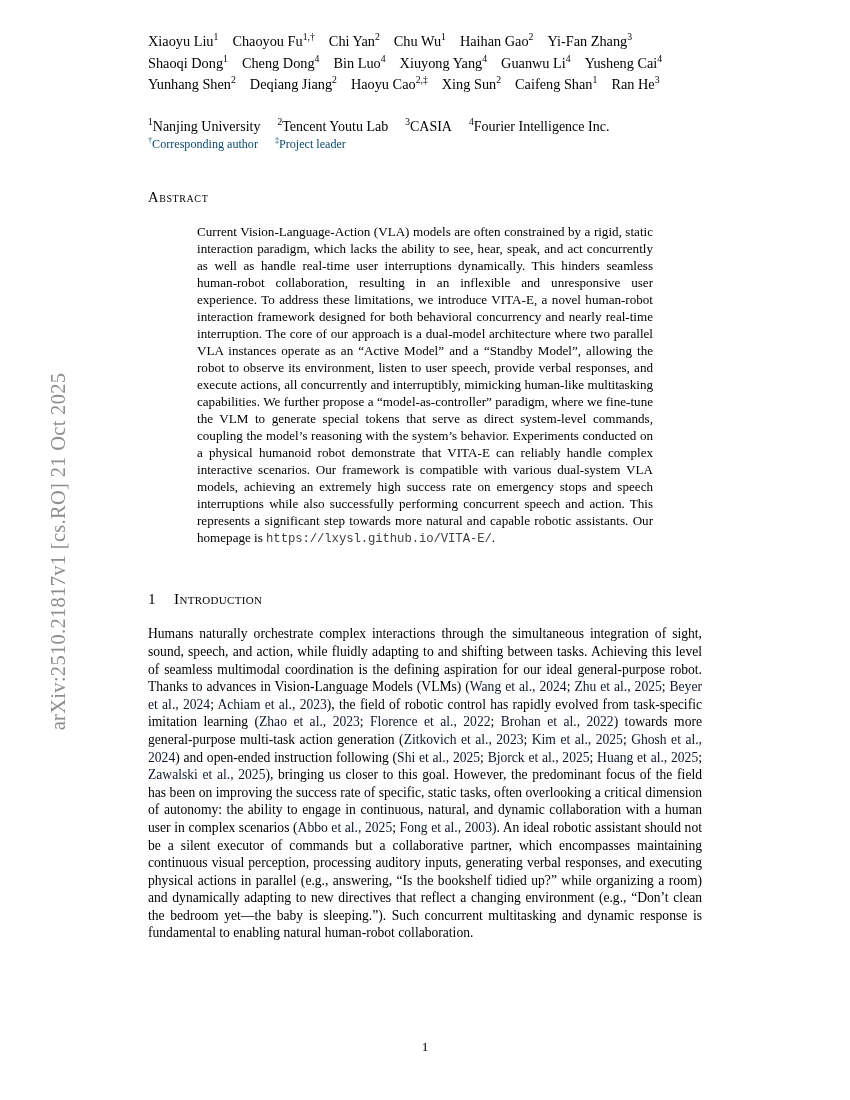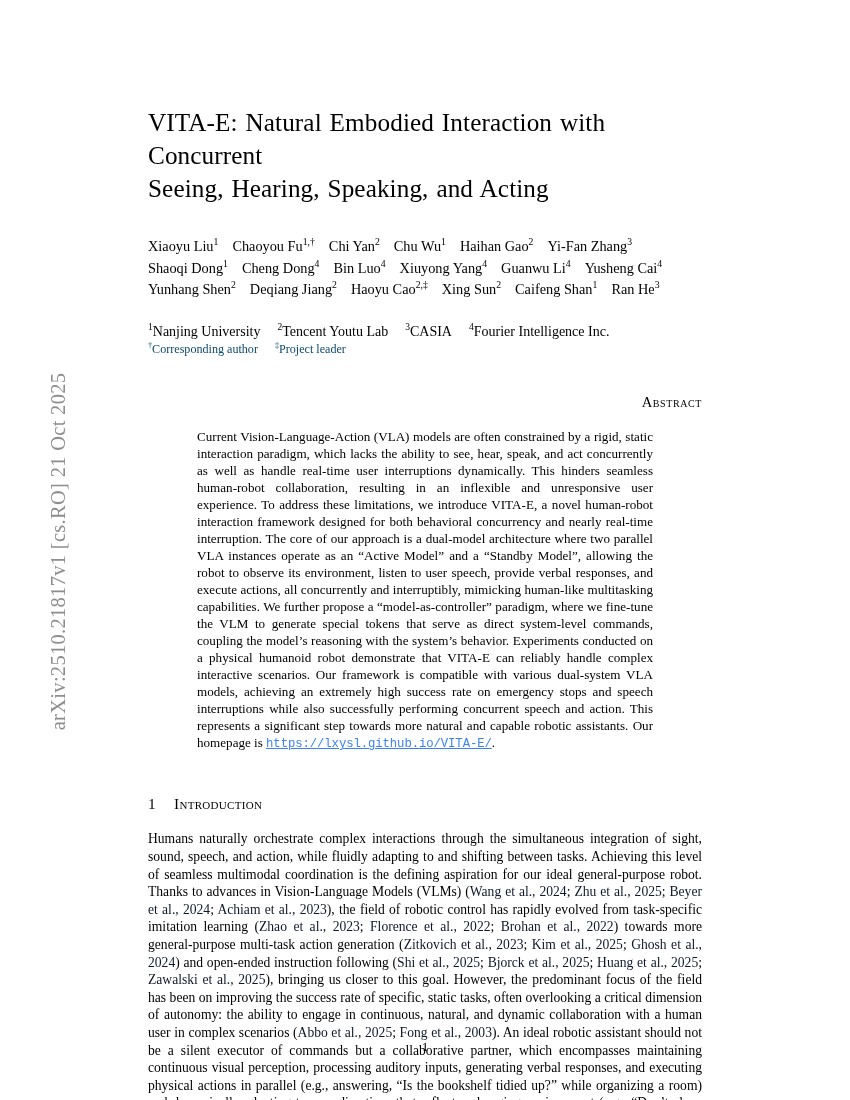--- a/index.html
+++ b/index.html
@@ -78,39 +78,38 @@
     margin-top: 1px;
     font-size: 12.1px;
     line-height: 16px;
     color: #0c4a6e;
   }
   #footnote-line .fn { margin-right: 17px; }
 
   
   #abstract-heading {
     margin-top: 37px;
-    text-align: right;
+    text-align: left;
     font-size: 14.6px;
     font-variant: small-caps;
     letter-spacing: 0.6px;
   }
   #abstract-body {
     margin: 17px 49px 0 49px;
     font-size: 13.1px;
     line-height: 17.05px;
     text-align: justify;
     text-justify: inter-word;
     hyphens: manual;
   }
   .url-mono {
     font-family: "Liberation Mono", "DejaVu Sans Mono", monospace;
     font-size: 12.3px;
-    color: #3b82f6;
+    color: #404040;
     letter-spacing: -0.1px;
-    text-decoration: underline;
   }
 
   
   #intro-heading {
     margin-top: 42px;
     font-size: 15.3px;
     letter-spacing: 0.3px;
   }
   #intro-heading .secnum { display: inline-block; width: 26px; }
   #intro-heading .sectitle { font-variant: small-caps; }
@@ -137,24 +136,20 @@
 </style>
 </head>
 <body>
 
 <div id="page">
 
   <div id="arxiv-stamp">arXiv:2510.21817v1  [cs.RO]  21 Oct 2025</div>
 
   <div id="content">
 
-    <h1 id="title">
-      <span class="ttl-line">VITA-E: Natural Embodied Interaction with Concurrent</span>
-      <span class="ttl-line">Seeing, Hearing, Speaking, and Acting</span>
-    </h1>
 
     <div id="authors">
       <span class="author-line">
         <span class="auth"><span>Xiaoyu Liu</span><sup>1</sup></span><span class="auth"><span>Chaoyou Fu</span><sup>1,†</sup></span><span class="auth"><span>Chi Yan</span><sup>2</sup></span><span class="auth"><span>Chu Wu</span><sup>1</sup></span><span class="auth"><span>Haihan Gao</span><sup>2</sup></span><span class="auth"><span>Yi-Fan Zhang</span><sup>3</sup></span>
       </span>
       <span class="author-line">
         <span class="auth"><span>Shaoqi Dong</span><sup>1</sup></span><span class="auth"><span>Cheng Dong</span><sup>4</sup></span><span class="auth"><span>Bin Luo</span><sup>4</sup></span><span class="auth"><span>Xiuyong Yang</span><sup>4</sup></span><span class="auth"><span>Guanwu Li</span><sup>4</sup></span><span class="auth"><span>Yusheng Cai</span><sup>4</sup></span>
       </span>
       <span class="author-line">
         <span class="auth"><span>Yunhang Shen</span><sup>2</sup></span><span class="auth"><span>Deqiang Jiang</span><sup>2</sup></span><span class="auth"><span>Haoyu Cao</span><sup>2,‡</sup></span><span class="auth"><span>Xing Sun</span><sup>2</sup></span><span class="auth"><span>Caifeng Shan</span><sup>1</sup></span><span class="auth"><span>Ran He</span><sup>3</sup></span>

